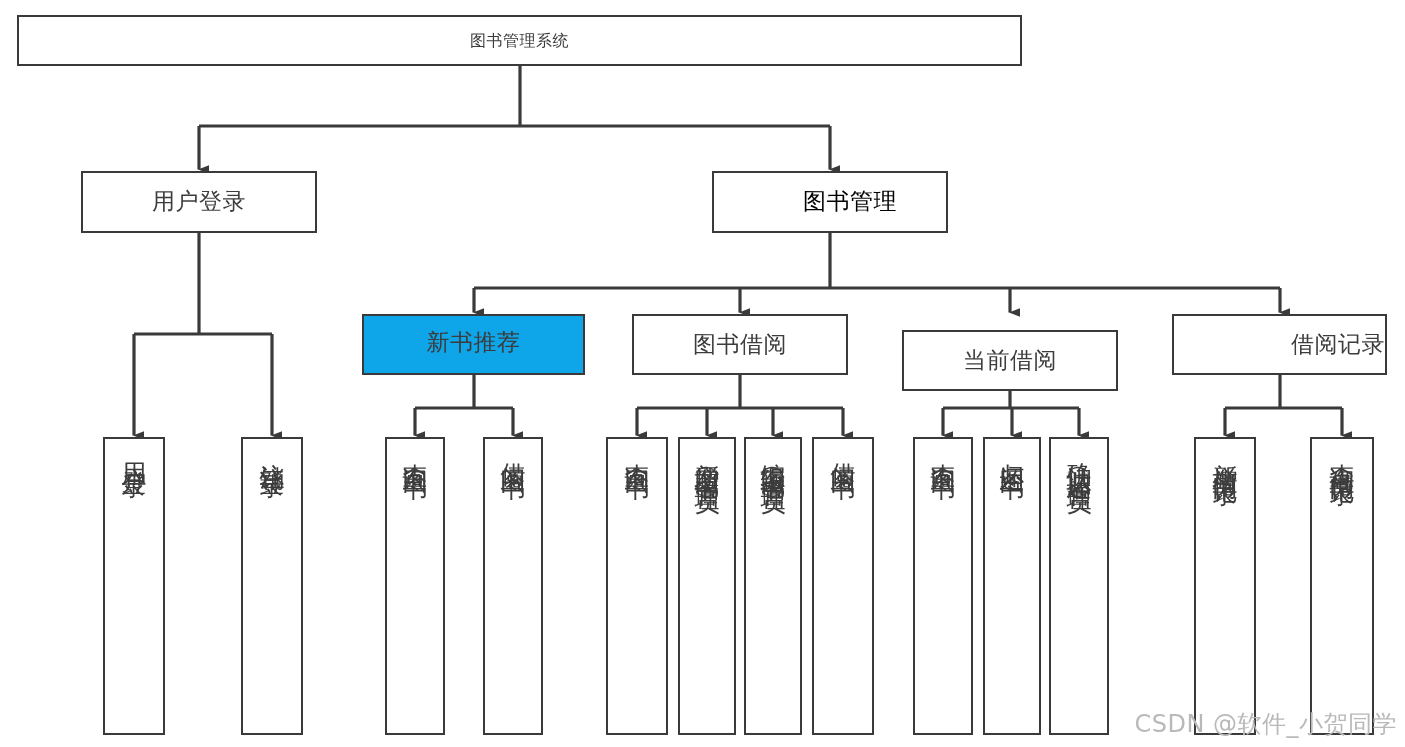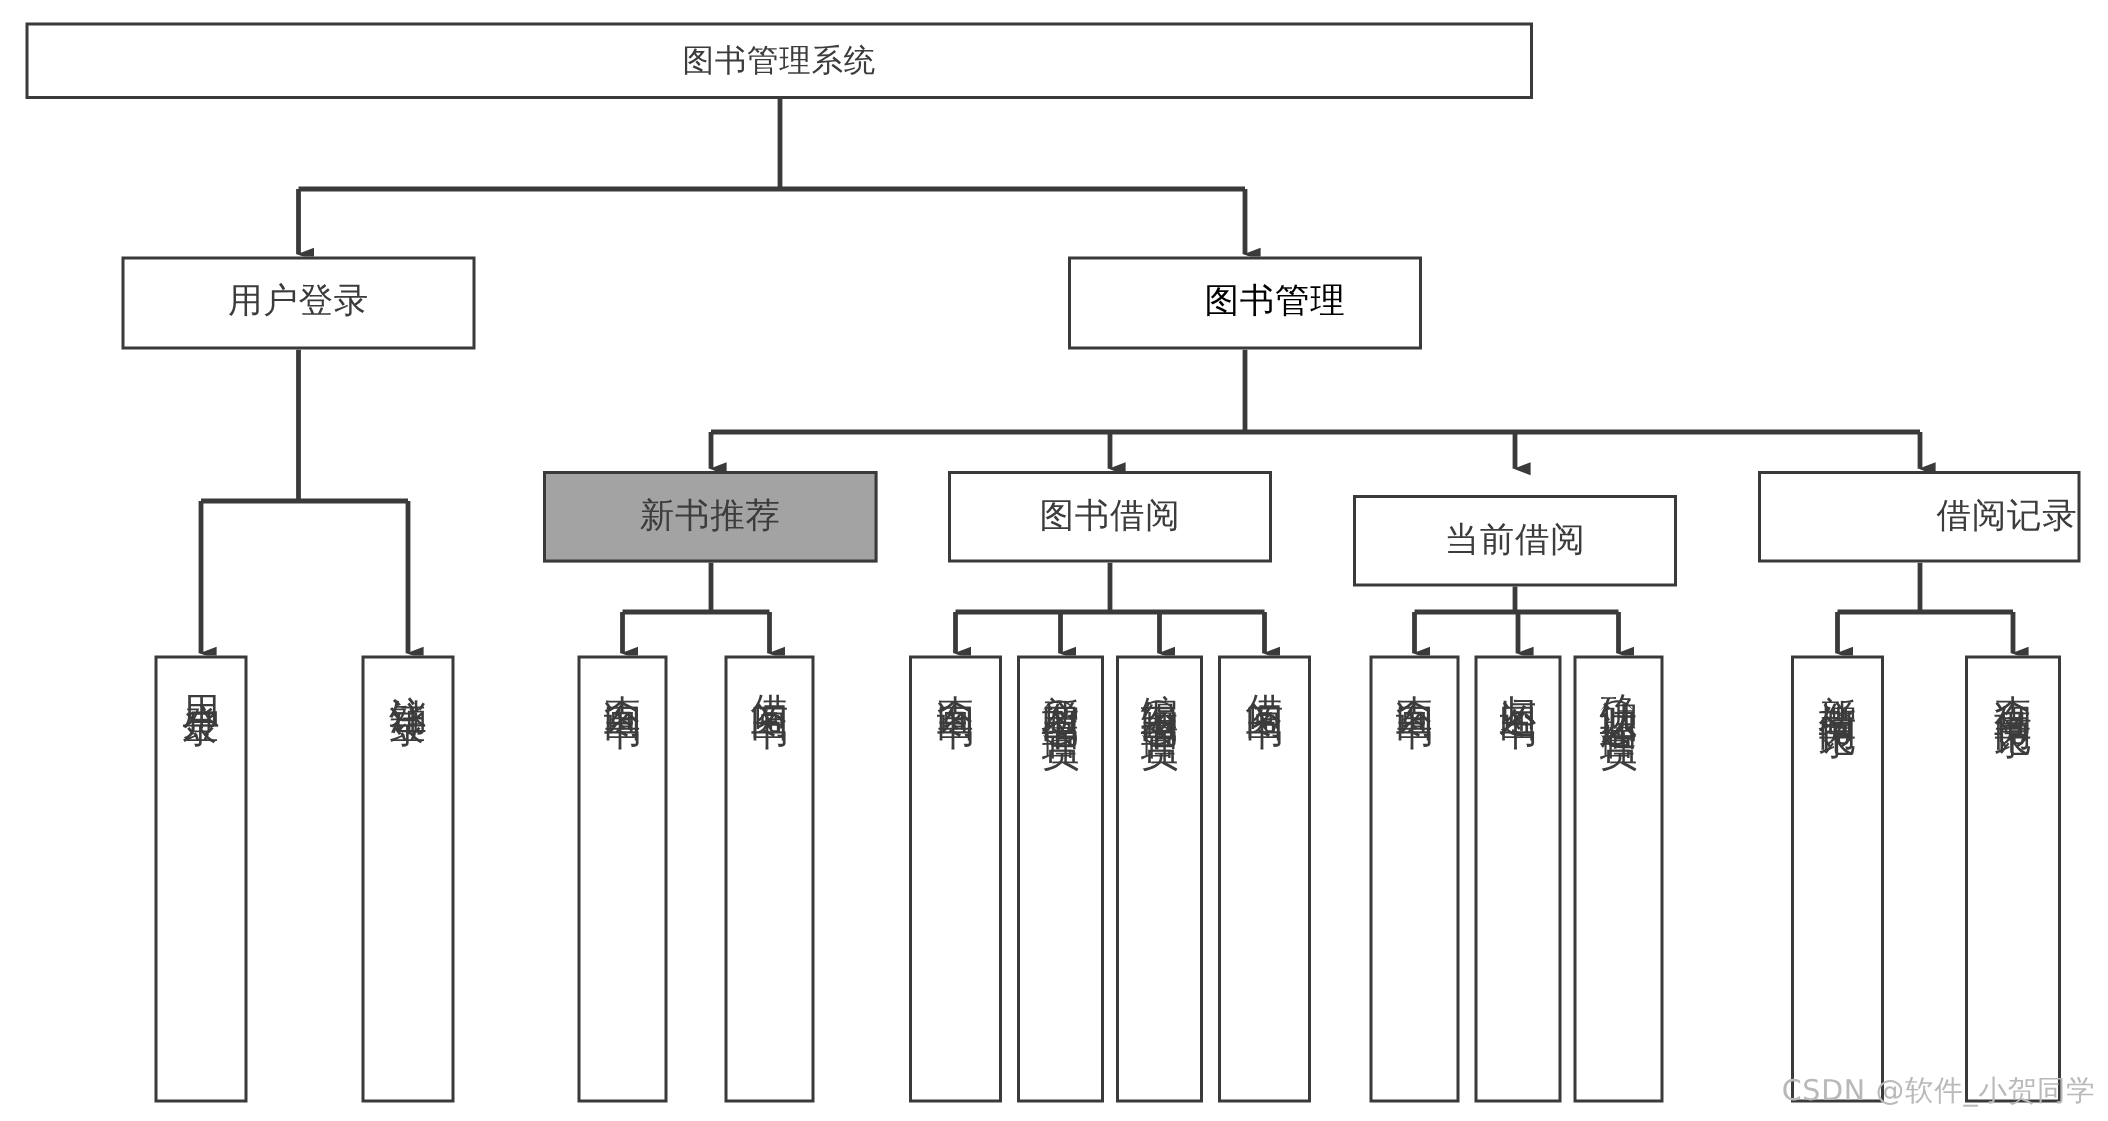--- a/index.html
+++ b/index.html
@@ -43,42 +43,42 @@
     color: #3c3c3c;
     font-weight: 400;
   }
   
   .node.horiz .node-label {
     writing-mode: horizontal-tb;
     font-size: 23px;
     letter-spacing: 0.5px;
   }
   .node.root .node-label {
-    font-size: 21px;
+    font-size: 16px;
   }
   
   .node.vert {
     align-items: flex-start;
     justify-content: center;
     padding-top: 4px;
   }
   .node.vert .node-label {
     writing-mode: vertical-rl;
     text-orientation: upright;
     font-size: 25px;
     letter-spacing: 4px;
     line-height: 1;
     white-space: nowrap;
     color: #3c3c3c;
   }
   #watermark {
     position: absolute;
     right: 8px;
     bottom: 7px;
-    font-size: 19px;
+    font-size: 24px;
     color: #b9b9b9;
     letter-spacing: 0.5px;
     white-space: nowrap;
     font-family: "DejaVu Sans", "Liberation Sans", sans-serif;
     text-align: right;
   }
 </style>
 </head>
 <body>
 
@@ -130,21 +130,21 @@
   <div id="nodes-layer">
       <div class="node horiz root" id="node-root" style="left: 17px; top: 15px; width: 1005px; height: 51px; border-color: rgb(58, 58, 58); background: rgb(255, 255, 255);">
         <span class="node-label" style="color: rgb(60, 60, 60);">图书管理系统</span>
       </div>
       <div class="node horiz" id="node-user-login" style="left: 81px; top: 171px; width: 236px; height: 62px; border-color: rgb(58, 58, 58); background: rgb(255, 255, 255);">
         <span class="node-label" style="color: rgb(60, 60, 60);">用户登录</span>
       </div>
       <div class="node horiz" id="node-book-manage" style="left: 712px; top: 171px; width: 236px; height: 62px; border-color: rgb(58, 58, 58); background: rgb(255, 255, 255);">
         <span class="node-label" style="color: #000000; margin-left: 40px;">图书管理</span>
       </div>
-      <div class="node horiz" id="node-new-book-rec" style="left: 362px; top: 314px; width: 223px; height: 61px; border-color: rgb(58, 58, 58); background: #a3a3a3;">
+      <div class="node horiz" id="node-new-book-rec" style="left: 362px; top: 314px; width: 223px; height: 61px; border-color: rgb(58, 58, 58); background: #0ea5e9; font-family: Liberation Mono, monospace;">
         <span class="node-label" style="color: rgb(60, 60, 60);">新书推荐</span>
       </div>
       <div class="node horiz" id="node-book-borrow" style="left: 632px; top: 314px; width: 216px; height: 61px; border-color: rgb(58, 58, 58); background: rgb(255, 255, 255);">
         <span class="node-label" style="color: rgb(60, 60, 60);">图书借阅</span>
       </div>
       <div class="node horiz" id="node-current-loan" style="left: 902px; top: 314px; width: 216px; height: 61px; border-color: rgb(58, 58, 58); background: rgb(255, 255, 255); margin-top: 16px;">
         <span class="node-label" style="color: rgb(60, 60, 60);">当前借阅</span>
       </div>
       <div class="node horiz" id="node-loan-record" style="left: 1172px; top: 314px; width: 215px; height: 61px; border-color: rgb(58, 58, 58); background: rgb(255, 255, 255); justify-content: flex-end;">
         <span class="node-label" style="color: rgb(60, 60, 60);">借阅记录</span>

